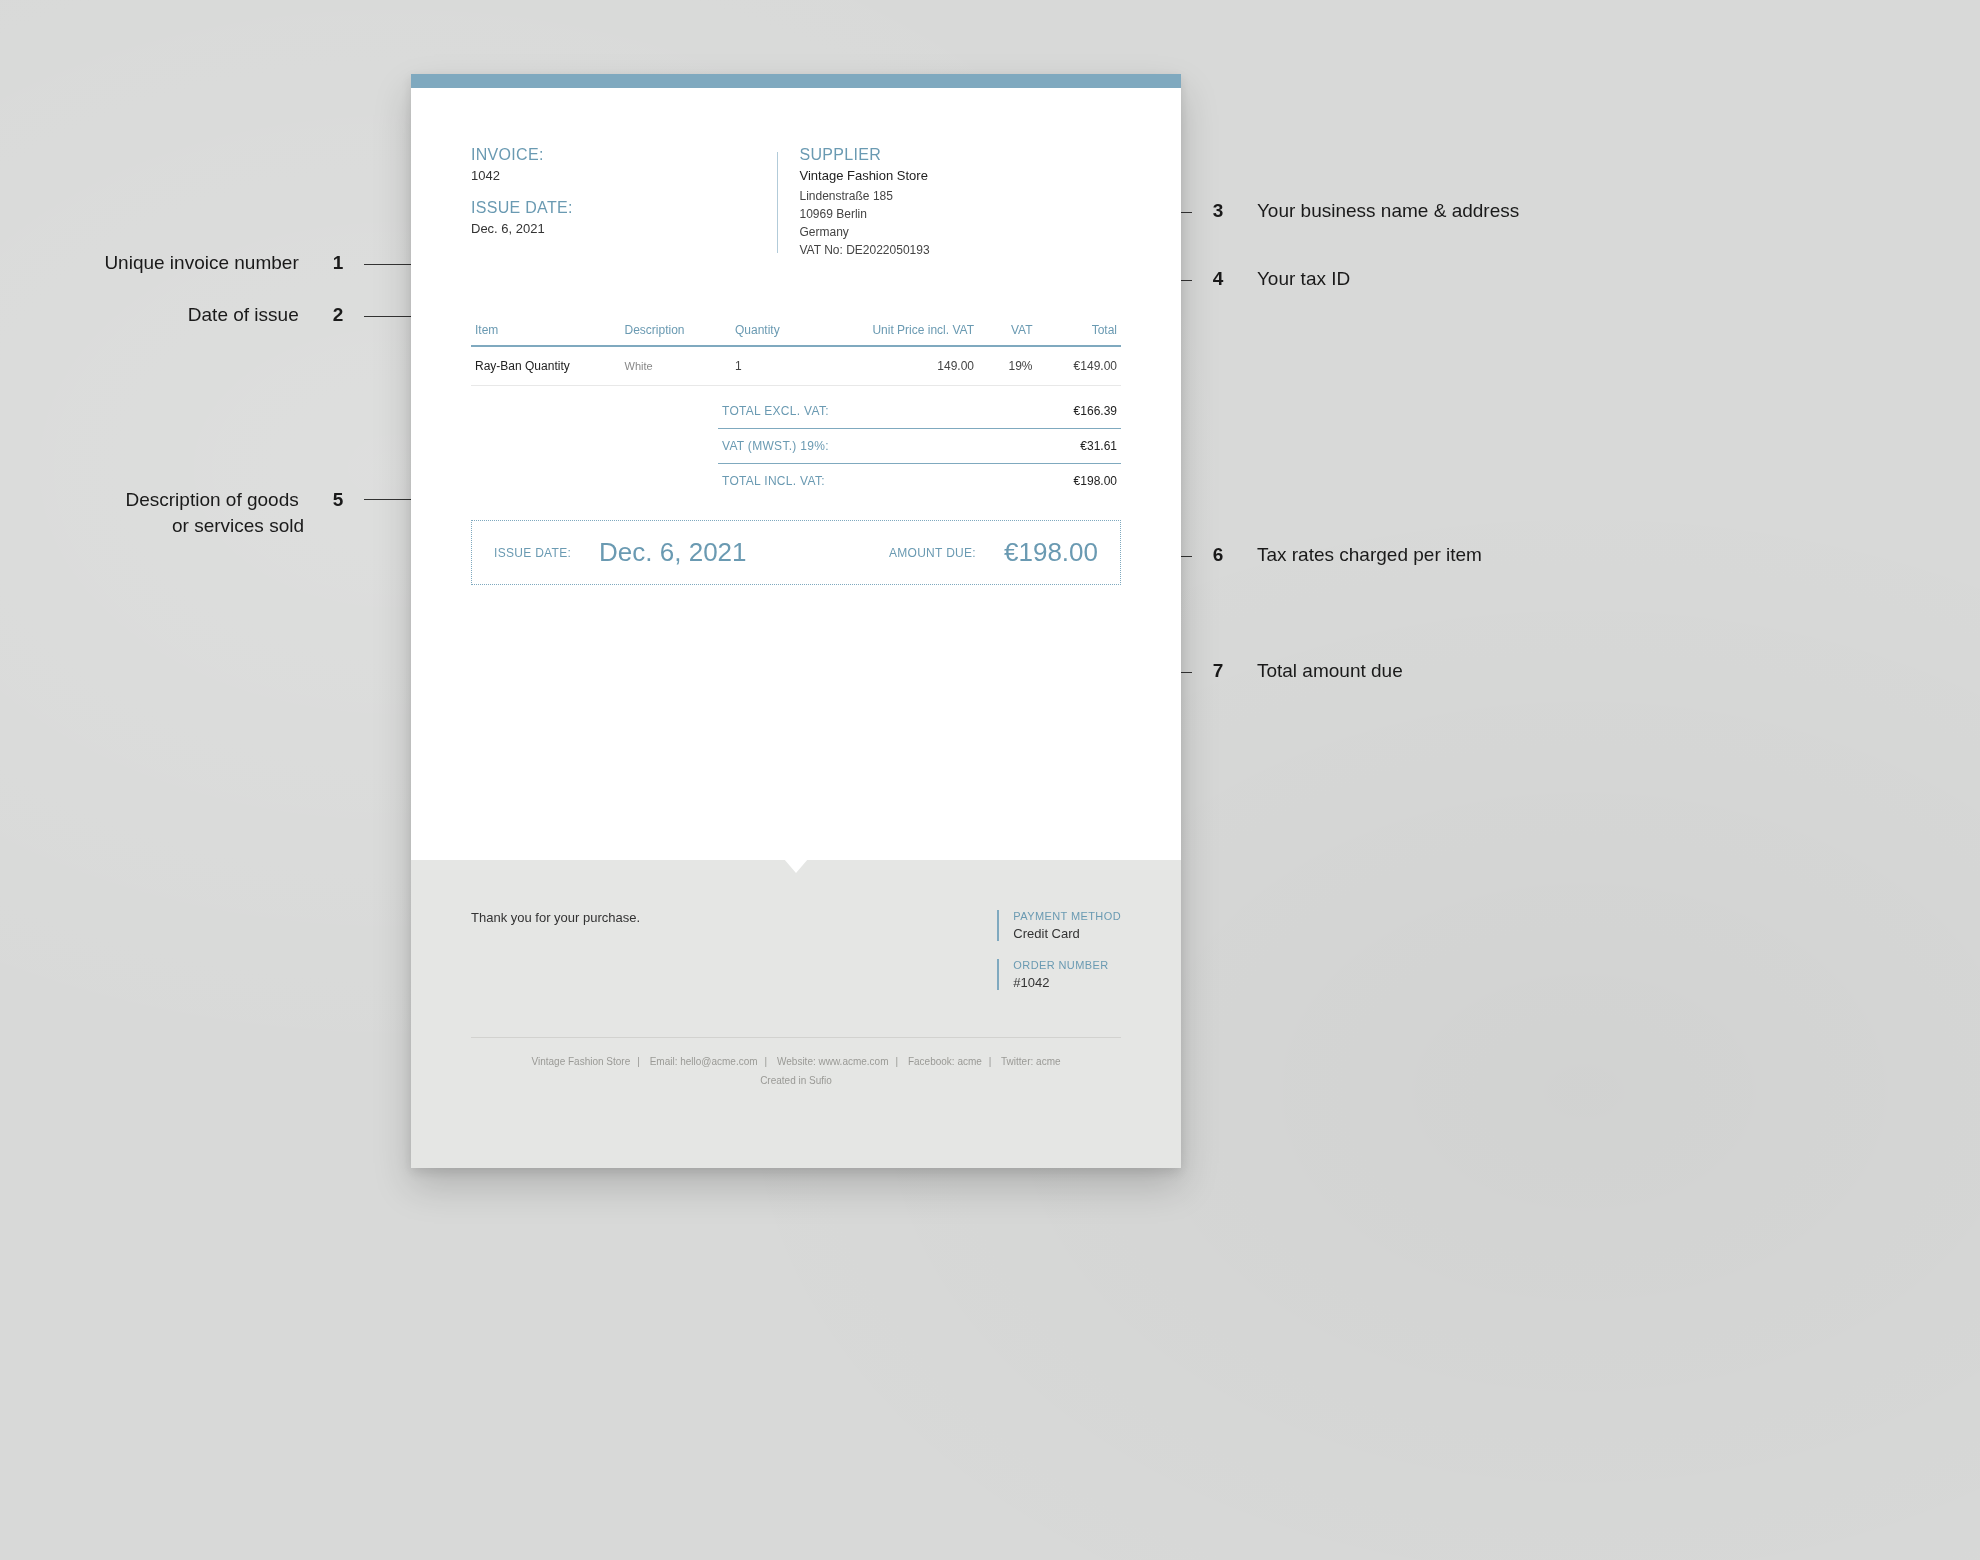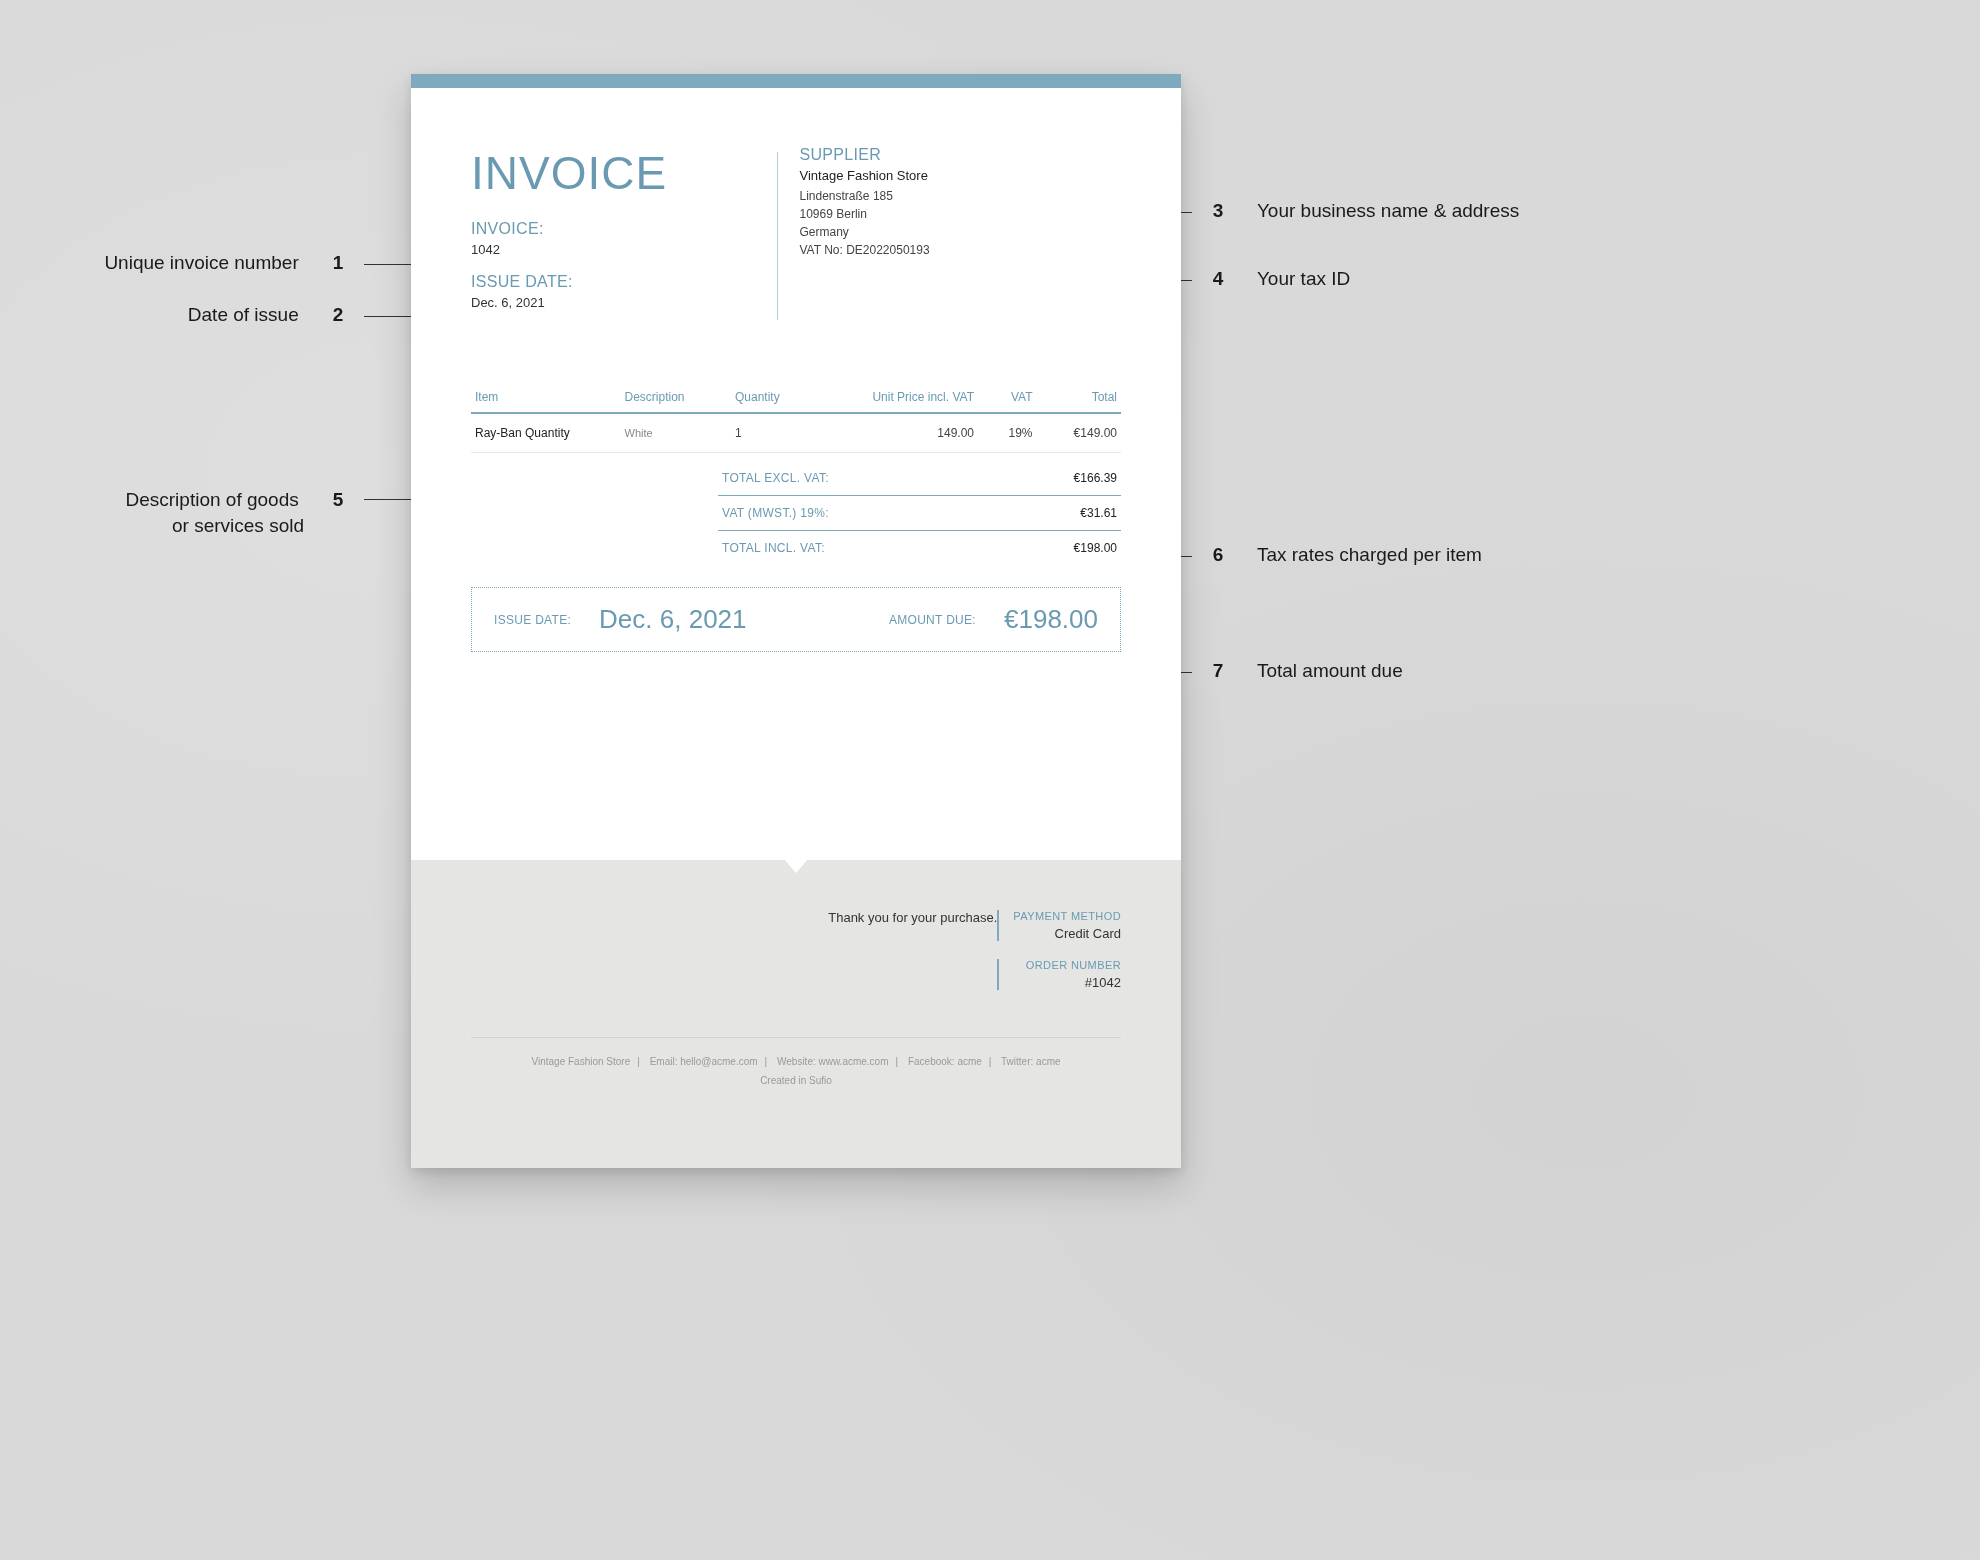--- a/index.html
+++ b/index.html
@@ -71,21 +71,21 @@
     position: absolute; left: 0; right: 0; bottom: 0; height: 308px;
     background: var(--light);
   }
   .notch {
     position: absolute; top: -1px; left: 50%; transform: translateX(-50%);
     width: 0; height: 0;
     border-left: 12px solid transparent;
     border-right: 12px solid transparent;
     border-top: 14px solid #fff;
   }
-  .finner { padding: 50px 60px 0 60px; display: flex; text-align: right; }
+  .finner { padding: 50px 60px 0 60px; display: flex; }
   .thanks { font-size: 13px; color: #333; flex: 1; }
   .pay .group { border-left: 2px solid var(--blue); padding-left: 14px; margin-bottom: 18px; }
   .pay .label { font-size: 11px; letter-spacing: .4px; }
   .pay .val { font-size: 13px; }
   .fline {
     position: absolute; left: 60px; right: 60px; bottom: 78px;
     border-top: 1px solid #d2d2cf; padding-top: 14px;
     text-align: center; color: #9a9a96; font-size: 10px;
     line-height: 1.9;
   }
@@ -145,21 +145,20 @@
     <span>Total amount due</span>
   </div>
   <div class="line" style="left:1128px; top:672px; width:64px;"></div>
 
   <div class="sheet">
     <div class="bar"></div>
 
     <div class="pad">
       <div class="head">
         <div class="left">
-          <div class="title">INVOICE</div>
           <div class="block">
             <div class="label">INVOICE:</div>
             <div class="val">1042</div>
           </div>
           <div class="block">
             <div class="label">ISSUE DATE:</div>
             <div class="val">Dec. 6, 2021</div>
           </div>
         </div>
         <div class="div"></div>

